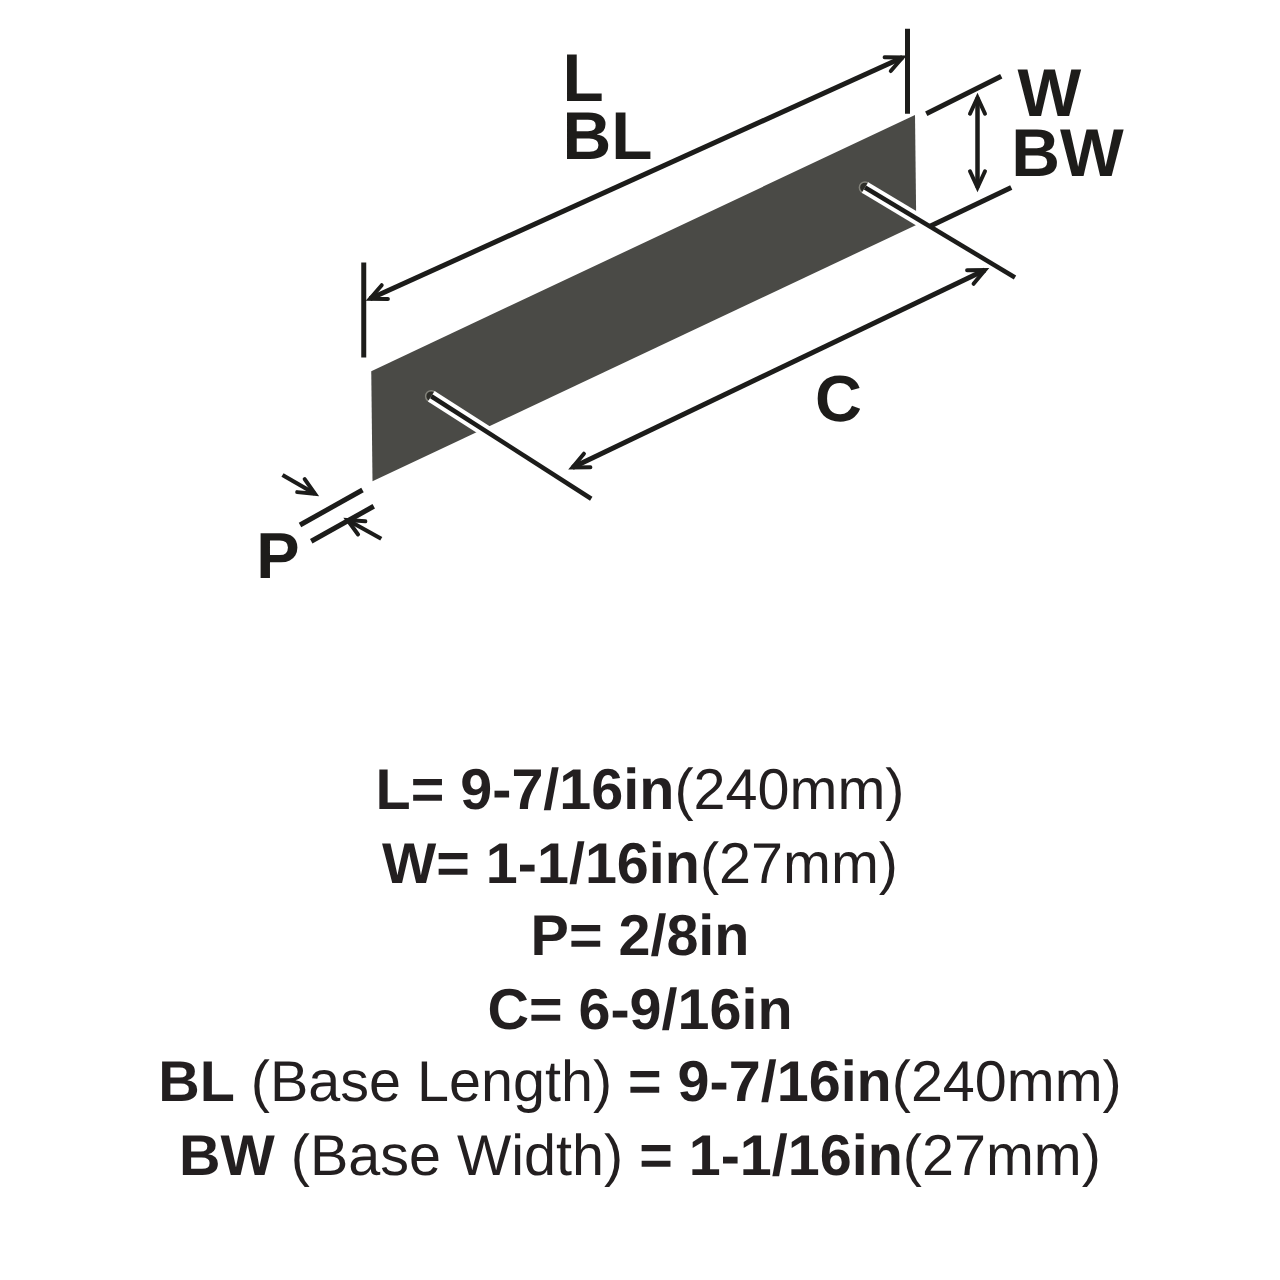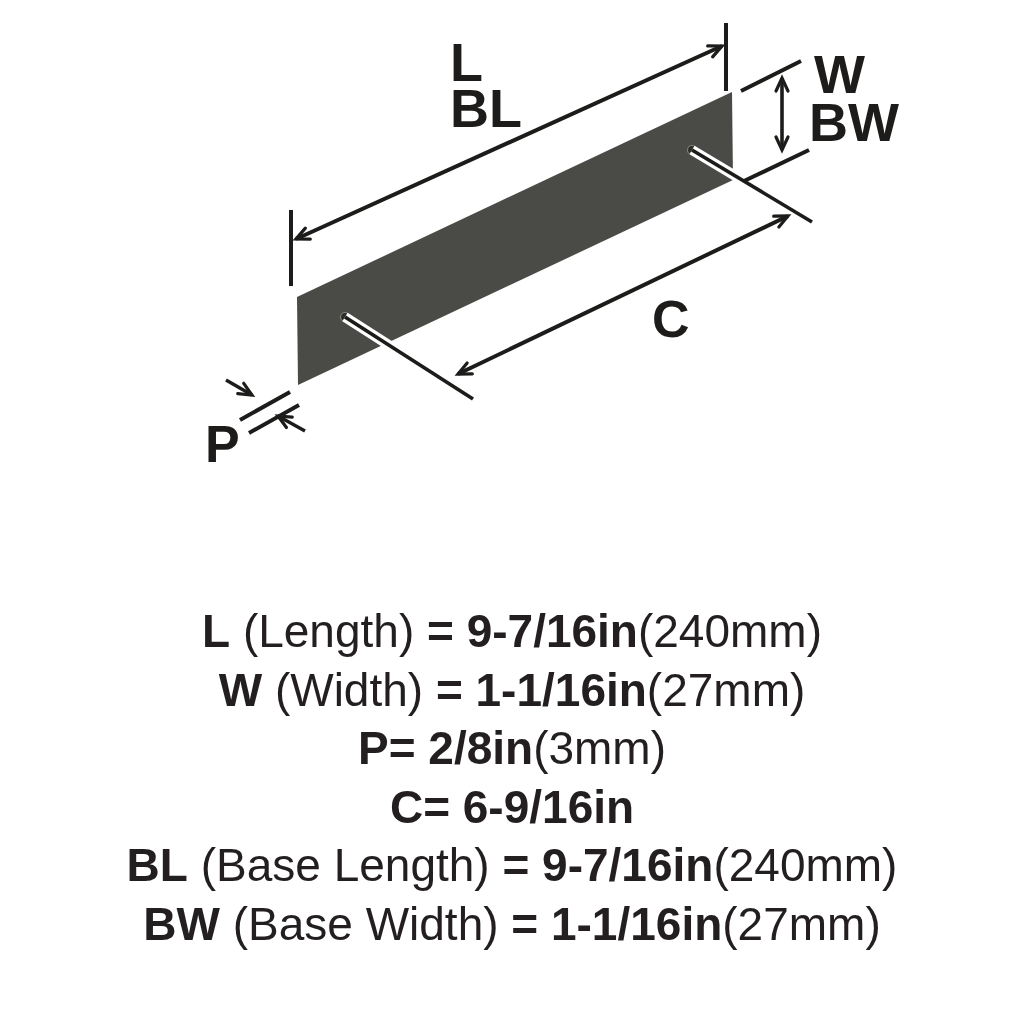--- a/index.html
+++ b/index.html
@@ -85,19 +85,19 @@
 
   <text class="dim-label" x="450" y="81" font-size="54">L</text>
   <text class="dim-label" x="450" y="127" font-size="54">BL</text>
   <text class="dim-label" x="814" y="93" font-size="54">W</text>
   <text class="dim-label" x="809" y="141" font-size="54">BW</text>
   <text class="dim-label" x="652" y="337" font-size="52">C</text>
   <text class="dim-label" x="205" y="462" font-size="52">P</text>
 </svg>
 
 <div class="specs">
-  <p class="spec-row"><span class="b">L</span><span class="r"> (Length) </span><span class="b">= 9-7/16in</span><span class="r">(240mm)</span></p>
-  <p class="spec-row"><span class="b">W</span><span class="r"> (Width) </span><span class="b">= 1-1/16in</span><span class="r">(27mm)</span></p>
-  <p class="spec-row"><span class="b">P</span><span class="b">= 2/8in</span><span class="r">(3mm)</span></p>
+  <p class="spec-row"><span class="b">L</span><span class="b">= 9-7/16in</span><span class="r">(240mm)</span></p>
+  <p class="spec-row"><span class="b">W</span><span class="b">= 1-1/16in</span><span class="r">(27mm)</span></p>
+  <p class="spec-row"><span class="b">P</span><span class="b">= 2/8in</span></p>
   <p class="spec-row"><span class="b">C</span><span class="b">= 6-9/16in</span></p>
   <p class="spec-row"><span class="b">BL</span><span class="r"> (Base Length) </span><span class="b">= 9-7/16in</span><span class="r">(240mm)</span></p>
   <p class="spec-row"><span class="b">BW</span><span class="r"> (Base Width) </span><span class="b">= 1-1/16in</span><span class="r">(27mm)</span></p>
 </div>
 
 </body></html>

